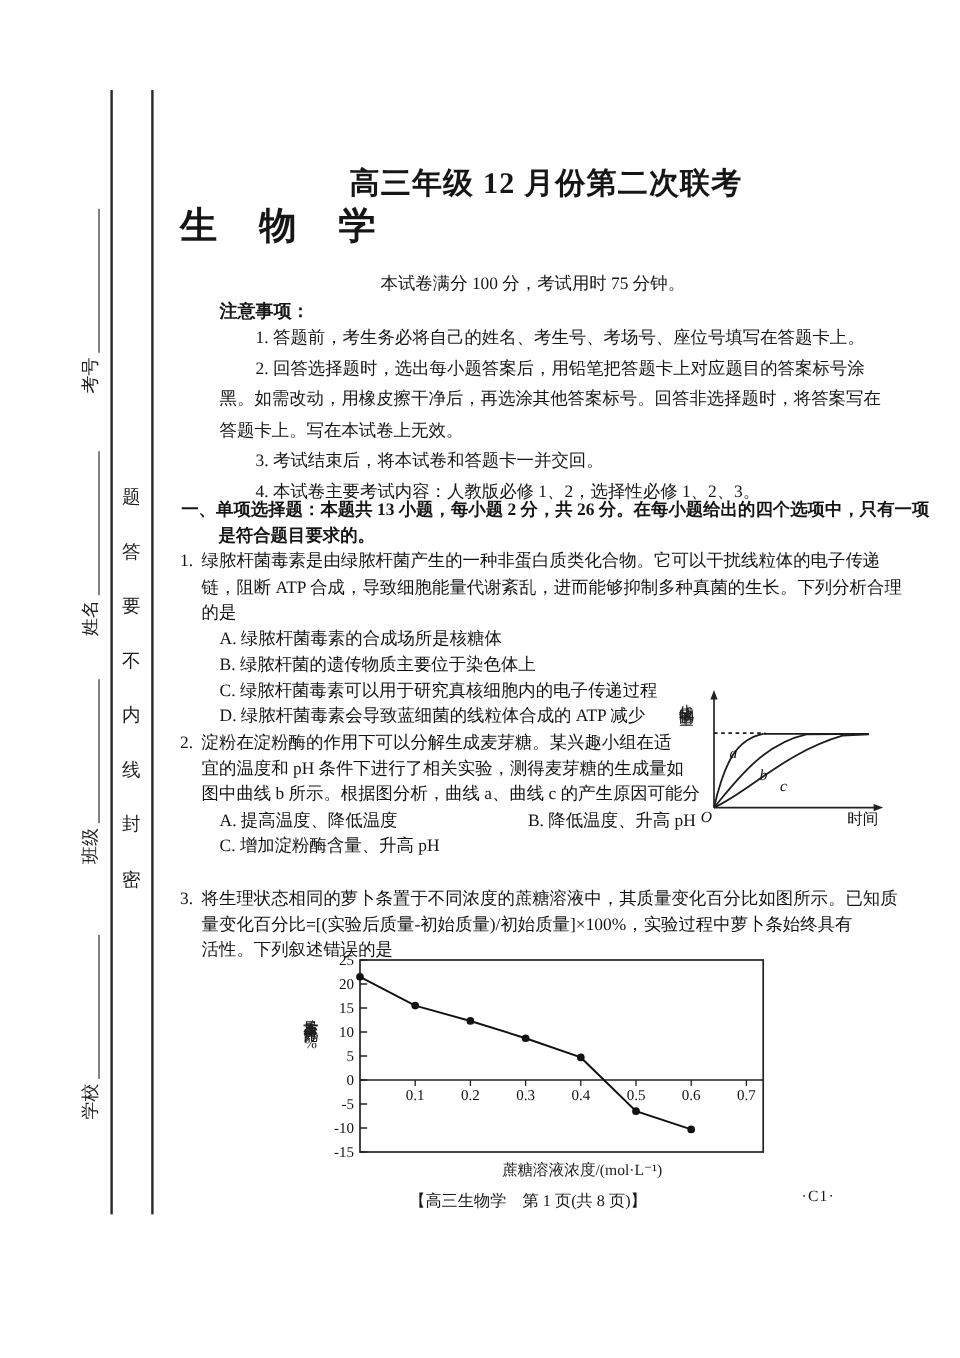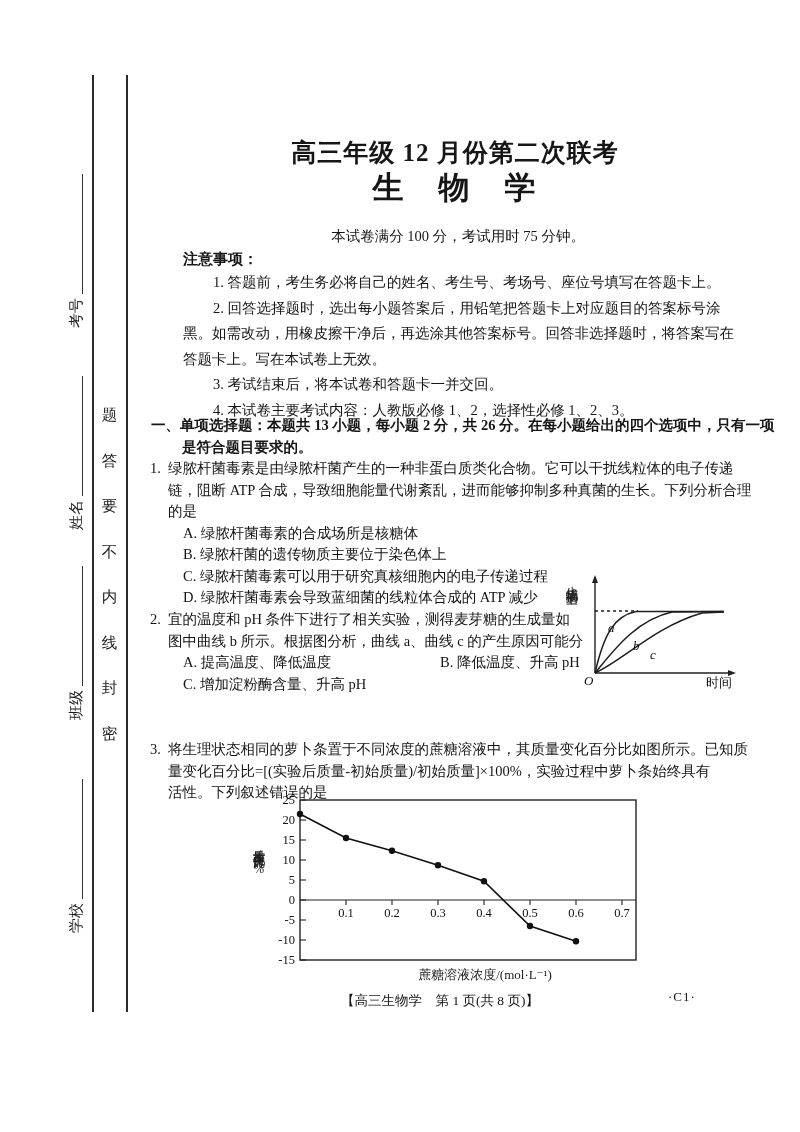--- a/index.html
+++ b/index.html
@@ -21,22 +21,22 @@
   .seal-field{
     position:absolute;left:-3px;width:156px;height:22px;
     transform:rotate(-90deg);
     display:flex;align-items:flex-end;font-size:15px;color:#1c1c1c;
   }
   .seal-field .fl{flex:0 0 auto;line-height:20px;}
   .seal-field .fblank{flex:1 1 auto;border-bottom:1.5px solid #333;margin:0 2px 3px 4px;height:1px;}
 
   
   #exam-title{left:150px;top:136px;width:610px;text-align:center;font-size:25px;font-weight:bold;letter-spacing:1px;}
-  #subject-title{left:150px;top:167px;width:610px;text-align:center;font-size:31px;font-weight:bold;letter-spacing:2px;}
-  #exam-info{left:153px;top:227px;width:610px;text-align:center;font-size:14.5px;}
+  #subject-title{left:150px;top:167px;width:610px;text-align:left;font-size:31px;font-weight:bold;letter-spacing:2px;}
+  #exam-info{left:139px;top:227px;width:610px;text-align:center;font-size:14.5px;}
 
   
   #notice-heading{left:183px;top:250px;font-size:15px;font-weight:bold;font-family:Liberation Mono, monospace;}
   #notice-lines{left:183px;top:270px;font-size:14.5px;line-height:25.5px;}
   #notice-lines .ind{padding-left:30px;}
 
   
   #section-heading{left:151px;top:414px;font-size:14.5px;line-height:22px;font-weight:bold;}
   #section-heading .l2{padding-left:31px;}
 
@@ -139,20 +139,21 @@
   </div>
   <div class="opt">A. 绿脓杆菌毒素的合成场所是核糖体</div>
   <div class="opt">B. 绿脓杆菌的遗传物质主要位于染色体上</div>
   <div class="opt">C. 绿脓杆菌毒素可以用于研究真核细胞内的电子传递过程</div>
   <div class="opt">D. 绿脓杆菌毒素会导致蓝细菌的线粒体合成的 ATP 减少</div>
 </div>
 
 <div class="abs question" id="q2">
   <div class="qrow">
     <span class="qnum">2.</span>
+    <div>淀粉在淀粉酶的作用下可以分解生成麦芽糖。某兴趣小组在适</div>
     <div>宜的温度和 pH 条件下进行了相关实验，测得麦芽糖的生成量如</div>
     <div>图中曲线 b 所示。根据图分析，曲线 a、曲线 c 的产生原因可能分</div>
   </div>
   <div style="position:relative;">
     <span class="opt" style="display:inline-block;">A. 提高温度、降低温度</span>
     <span class="opt-r">B. 降低温度、升高 pH</span>
   </div>
   <div style="position:relative;">
     <span class="opt" style="display:inline-block;">C. 增加淀粉酶含量、升高 pH</span>
   </div>

